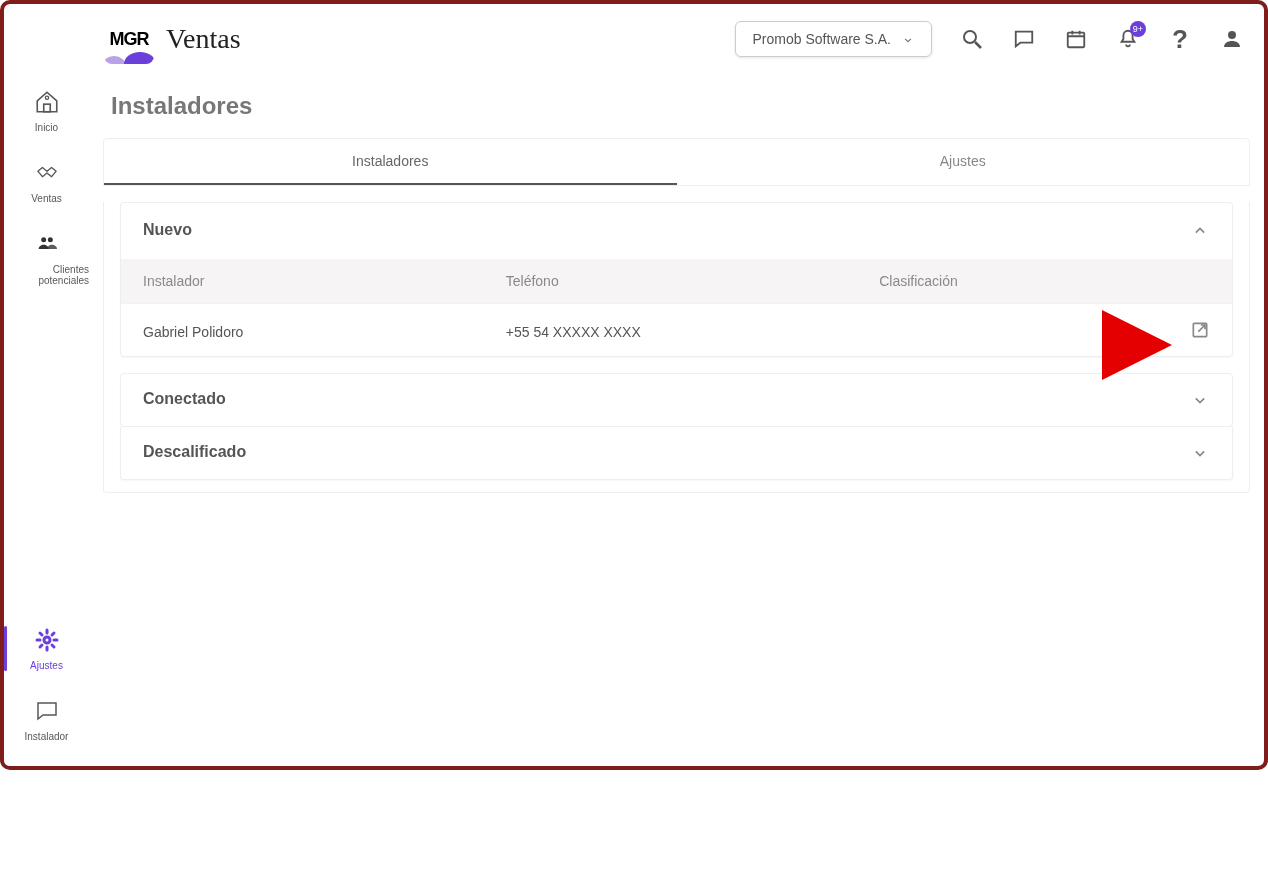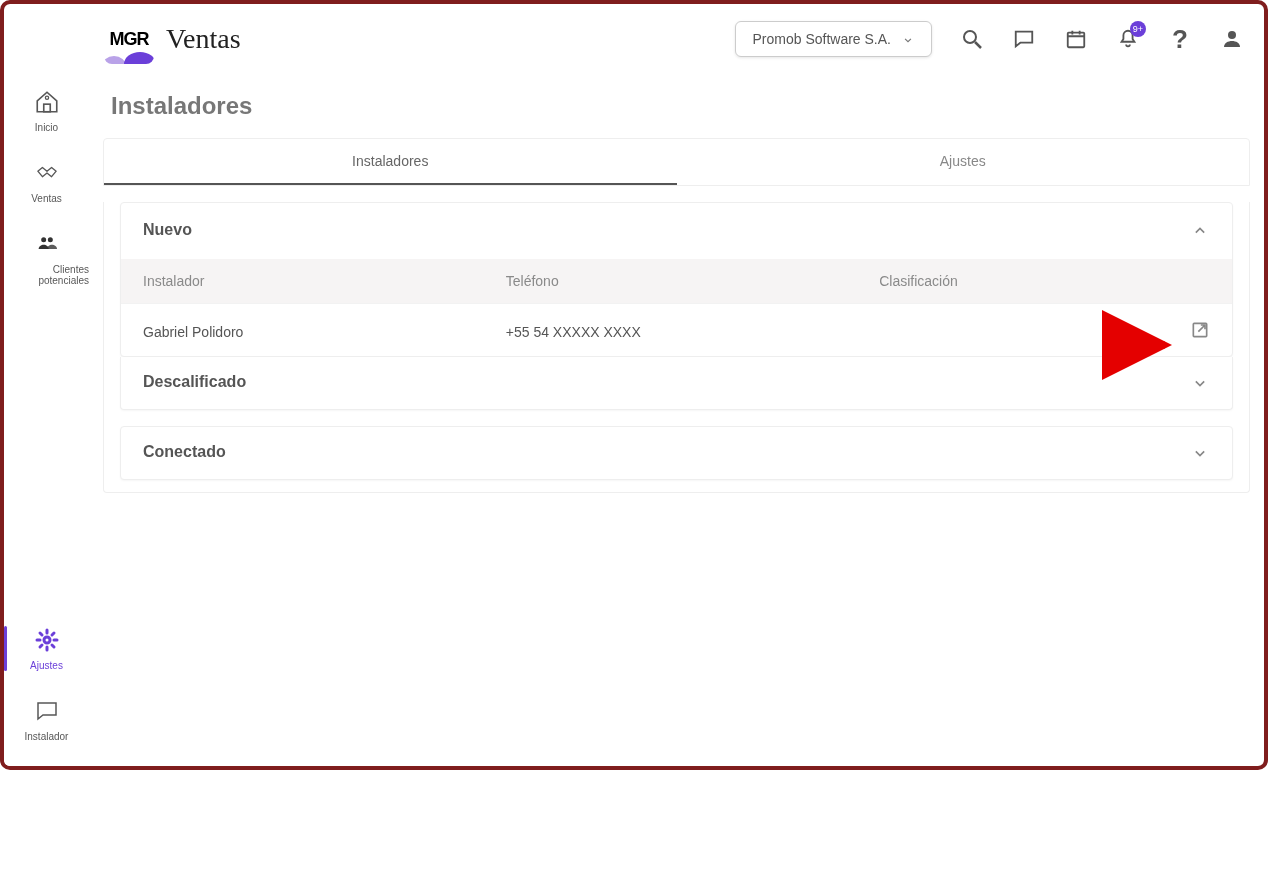--- a/index.html
+++ b/index.html
@@ -184,32 +184,32 @@
           <div class="col-class"></div>
           <div class="col-act">
             <svg class="open-icon" viewBox="0 0 24 24">
               <rect x="4" y="4" width="16" height="16" rx="1" fill="none" stroke="#888" stroke-width="2"></rect>
               <path d="M10 14L18 6M13 6h5v5" fill="none" stroke="#888" stroke-width="2"></path>
             </svg>
           </div>
         </div>
       </div>
 
+      <div class="card card-collapsed">
+        <div class="card-header">
+          <div class="card-title">Conectado</div>
+          <svg class="chev" viewBox="0 0 24 24">
+              <path d="M7 10l5 5 5-5" fill="none" stroke="#888" stroke-width="2"></path>
+            </svg>
+        </div>
+      </div>
+
       <div class="card card-collapsed" style="margin-top:0;border-top:none;border-radius:0 0 4px 4px">
         <div class="card-header">
           <div class="card-title">Descalificado</div>
-          <svg class="chev" viewBox="0 0 24 24">
-              <path d="M7 10l5 5 5-5" fill="none" stroke="#888" stroke-width="2"></path>
-            </svg>
-        </div>
-      </div>
-
-      <div class="card card-collapsed">
-        <div class="card-header">
-          <div class="card-title">Conectado</div>
           <svg class="chev" viewBox="0 0 24 24">
               <path d="M7 10l5 5 5-5" fill="none" stroke="#888" stroke-width="2"></path>
             </svg>
         </div>
       </div>
 
     </div>
   </div>
 
   <div class="arrow-annot" style="left:1095px; top:324px;">

